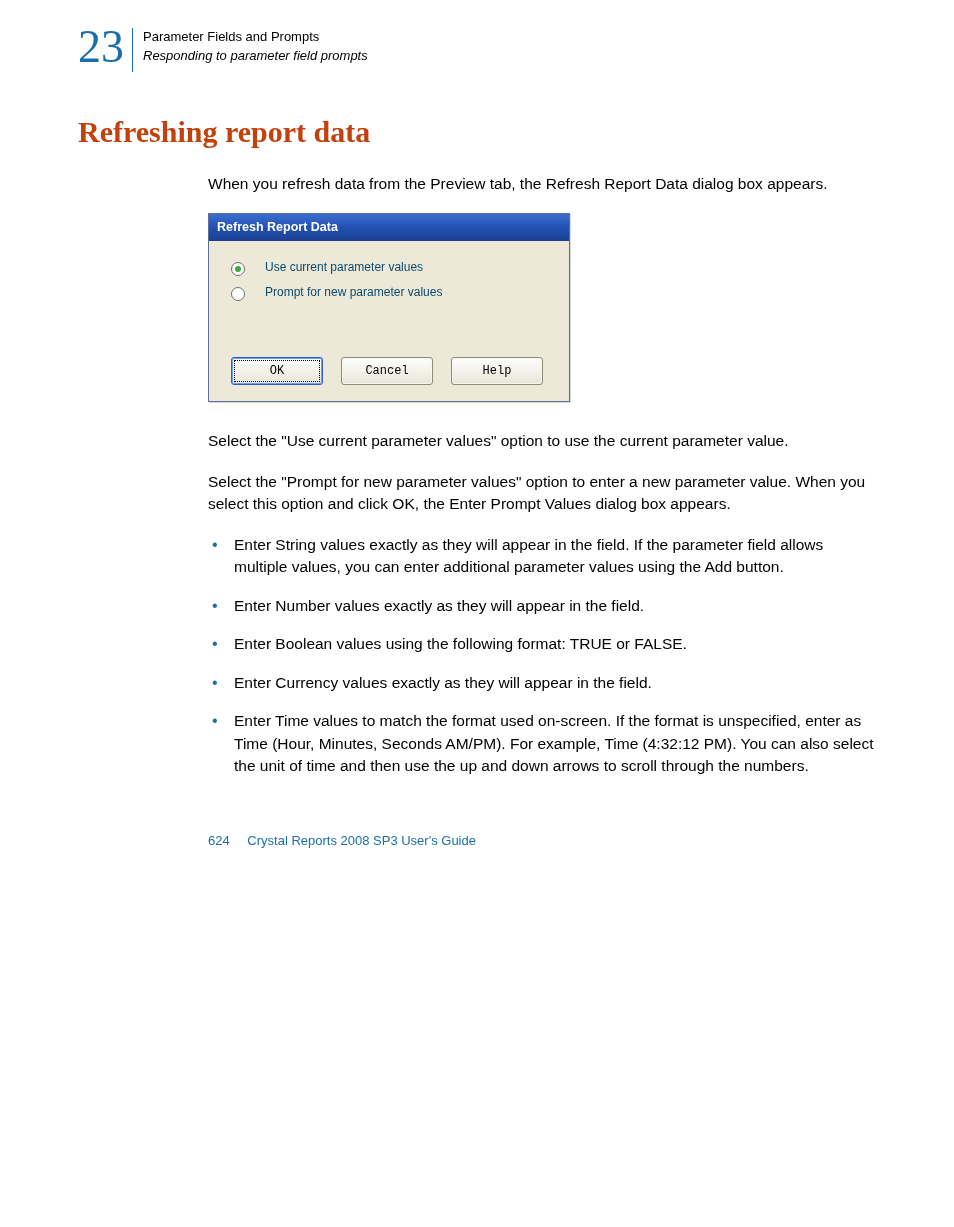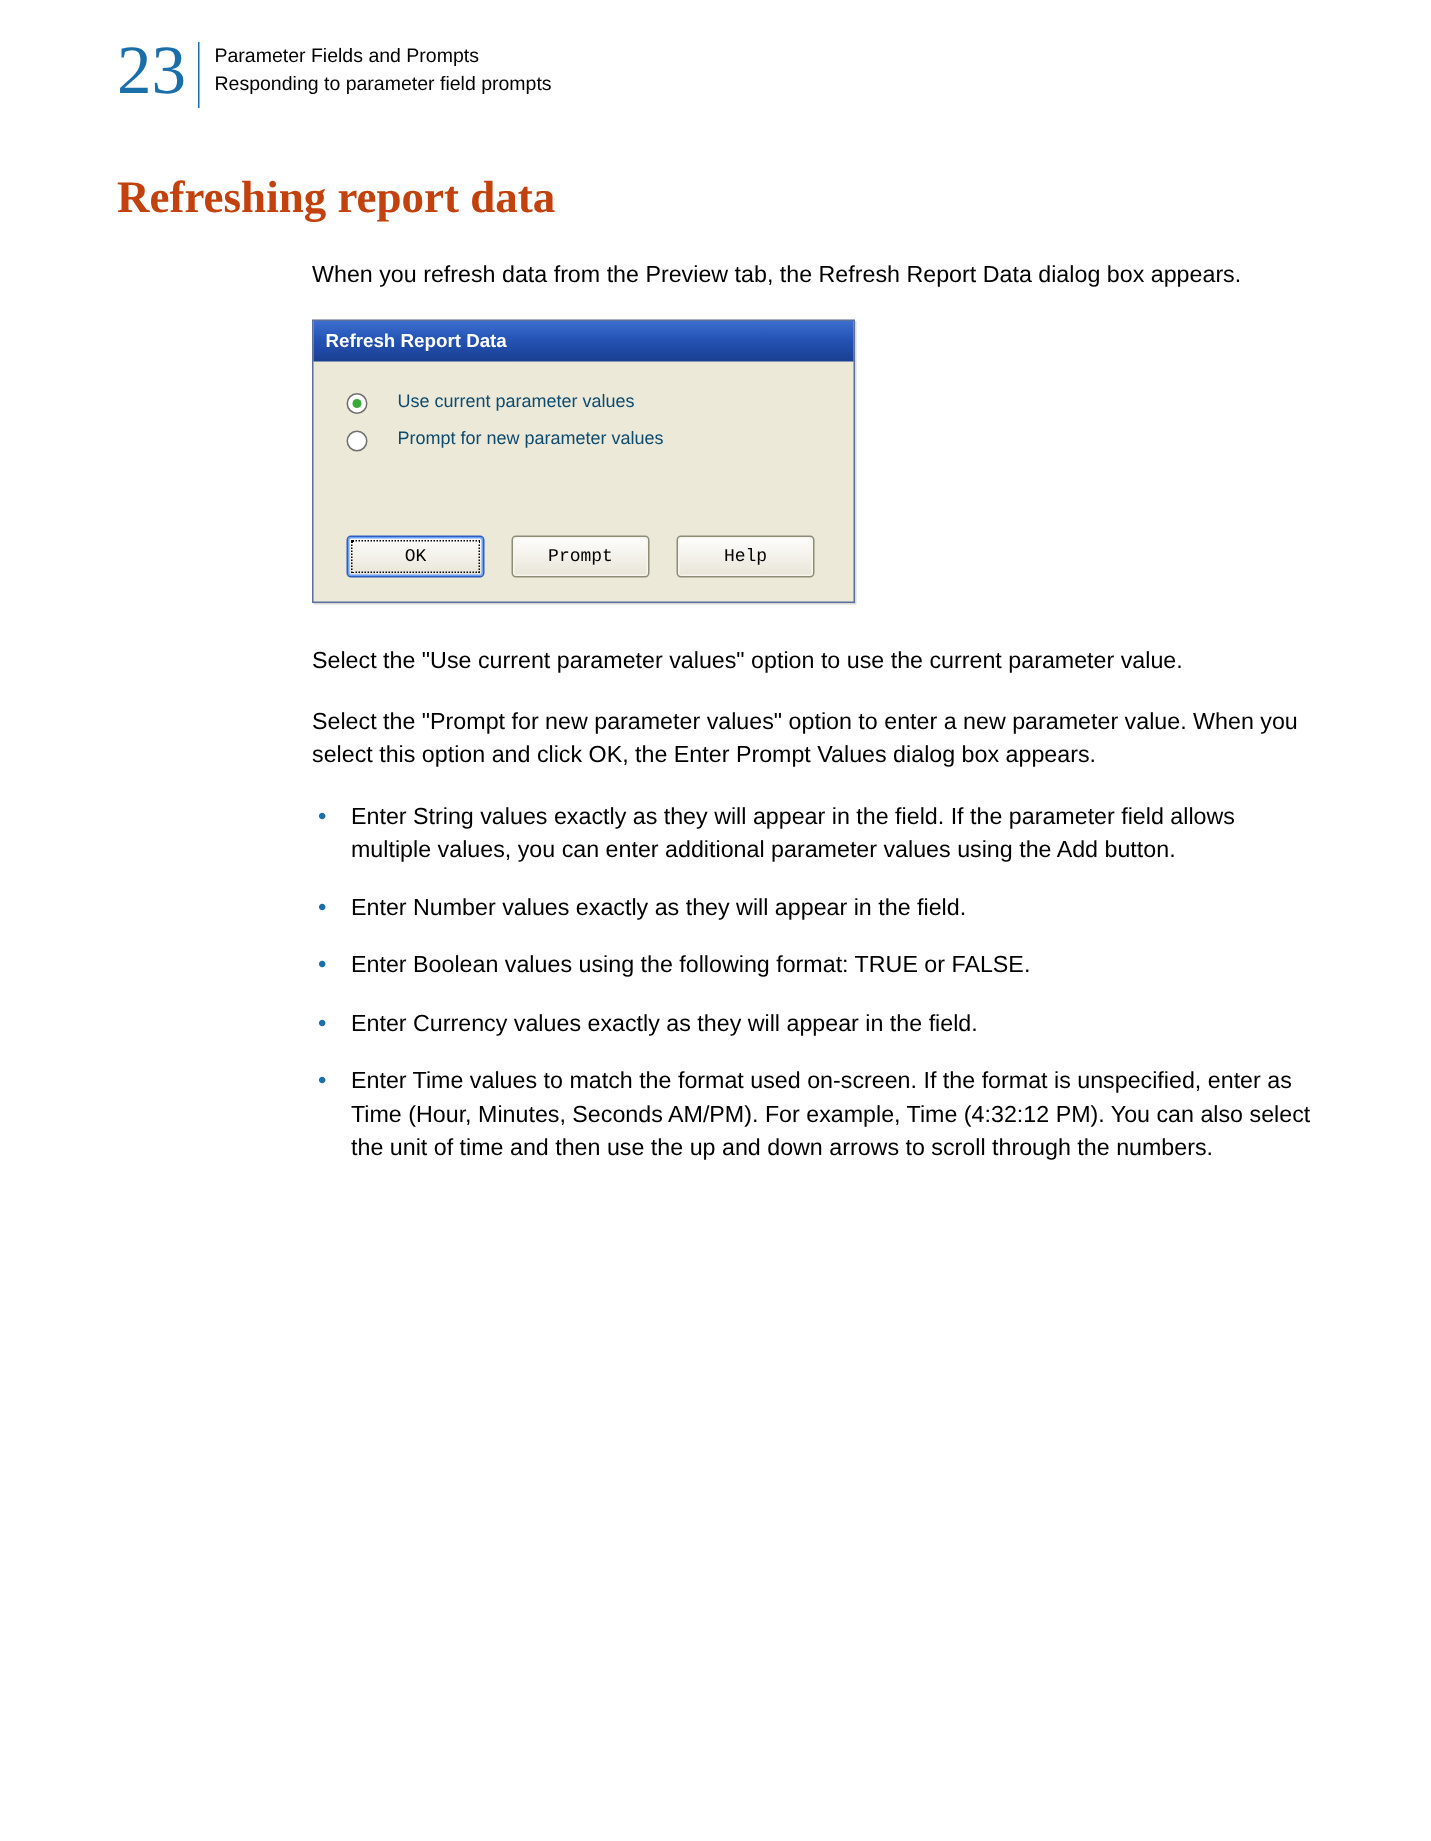--- a/index.html
+++ b/index.html
@@ -32,21 +32,21 @@
     background: #1a6eaa;
     height: 44px;
     margin: 4px 6px 0 4px;
   }
   .header-text {
     font-size: 13px;
     line-height: 1.45;
     padding-top: 4px;
   }
   .header-line1 { color: #000; }
-  .header-line2 { color: #000; text-align: center; }
+  .header-line2 { font-style: italic; color: #000; text-align: center; }
   h1.section-title {
     font-family: "Palatino Linotype", Palatino, Georgia, serif;
     font-weight: bold;
     font-size: 30px;
     color: #c2410c;
     margin: 0 0 24px 0;
   }
   .body-block {
     margin-left: 130px;
     font-size: 15.5px;
@@ -179,32 +179,36 @@
           <span>Use current parameter values</span>
         </div>
         <div class="radio-row">
           <span class="radio-outer"></span>
           <span>Prompt for new parameter values</span>
         </div>
         <div class="dialog-spacer"></div>
       </div>
       <div class="dialog-buttons">
         <span class="win-btn default">OK</span>
-        <span class="win-btn">Prompt</span>
+        <span class="win-btn">Cancel</span>
         <span class="win-btn underline-first">Help</span>
       </div>
     </div>
 
     <p class="para">Select the "Use current parameter values" option to use the current parameter value.</p>
     <p class="para">Select the "Prompt for new parameter values" option to enter a new parameter value. When you select this option and click OK, the Enter Prompt Values dialog box appears.</p>
 
     <ul class="bullets">
       <li>Enter String values exactly as they will appear in the field. If the parameter field allows multiple values, you can enter additional parameter values using the Add button.</li>
       <li>Enter Number values exactly as they will appear in the field.</li>
       <li>Enter Boolean values using the following format: TRUE or FALSE.</li>
       <li>Enter Currency values exactly as they will appear in the field.</li>
       <li>Enter Time values to match the format used on-screen. If the format is unspecified, enter as Time (Hour, Minutes, Seconds AM/PM). For example, Time (4:32:12 PM). You can also select the unit of time and then use the up and down arrows to scroll through the numbers.</li>
     </ul>
 
+    <div class="footer">
+      <span class="pagenum">624</span>
+      <span>Crystal Reports 2008 SP3 User's Guide</span>
+    </div>
 
   </div>
 
 </div>
 
 </body></html>

